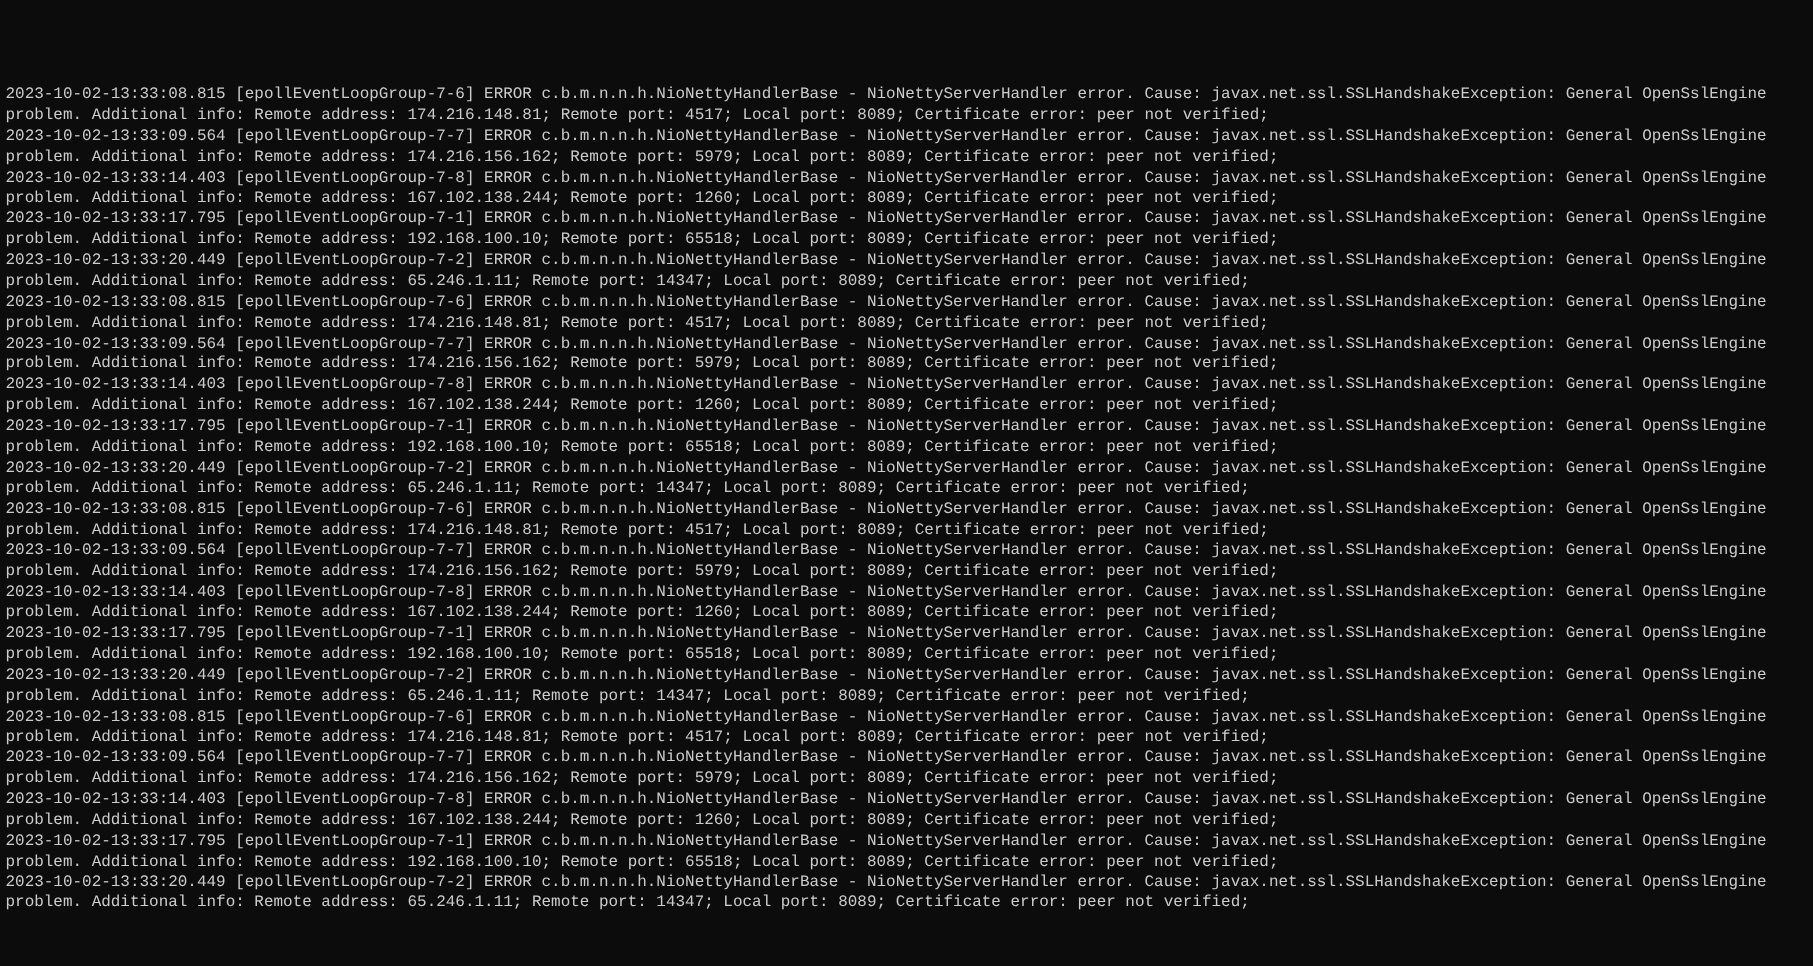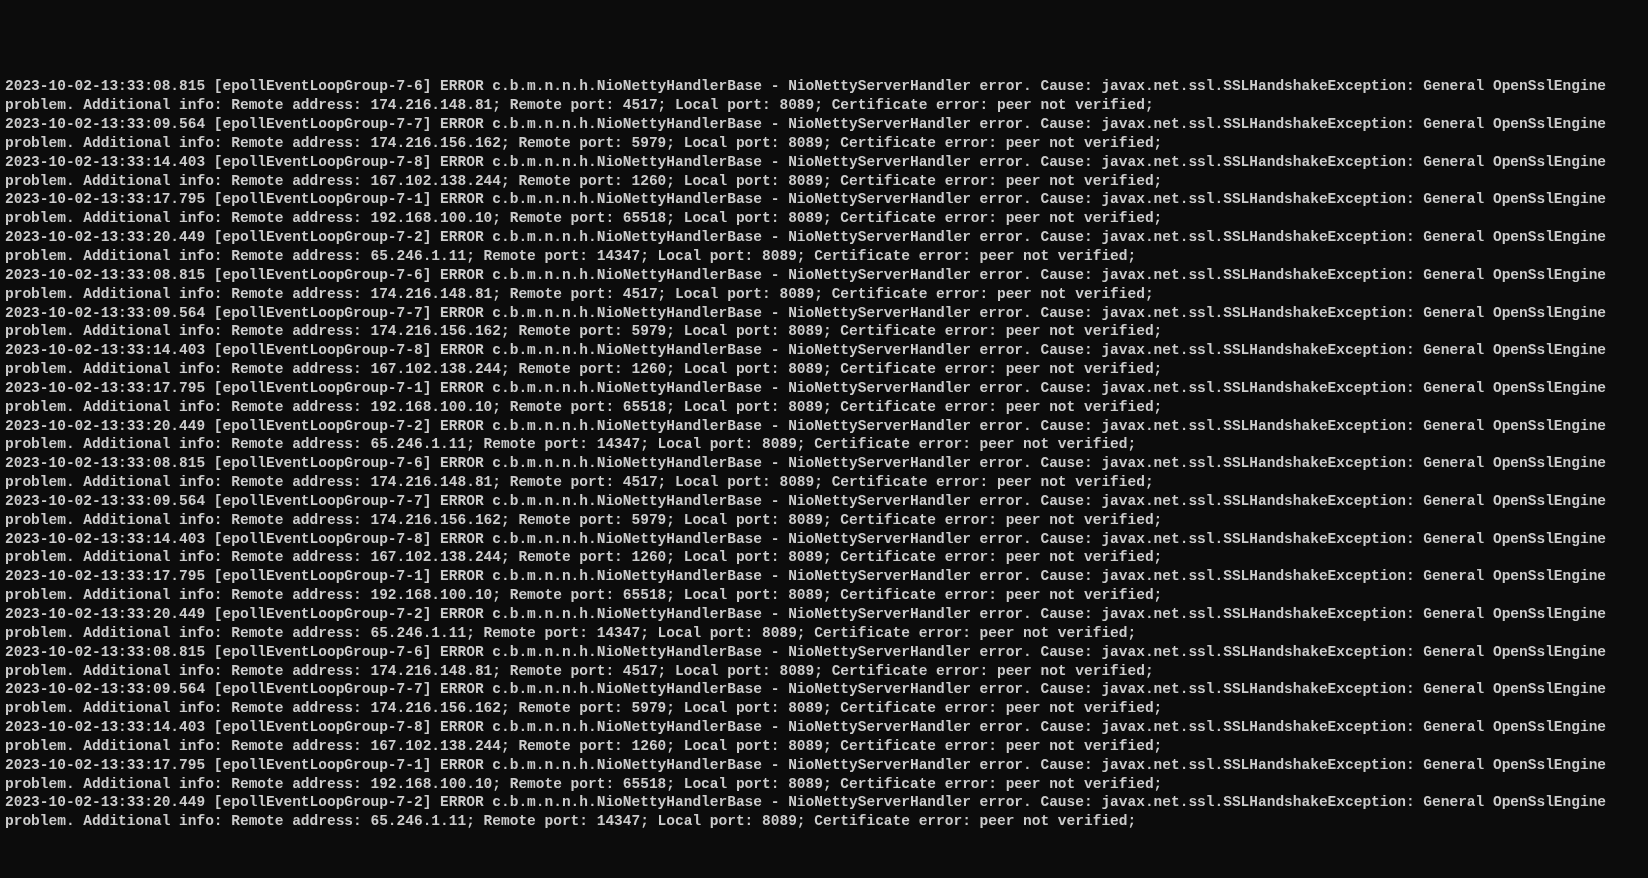--- a/index.html
+++ b/index.html
@@ -16,21 +16,20 @@
       white-space: pre-wrap;
       word-wrap: break-word;
       line-height: 1.3;
       overflow-x: hidden;
     }
     .log-output {
       width: 100%;
     }
     .log-line {
       display: block;
-      font-weight: bold;
     }
   </style>
 </head>
 <body>
 
 
 
 <div class="log-output" id="log-container"><span class="log-line">2023-10-02-13:33:08.815 [epollEventLoopGroup-7-6] ERROR c.b.m.n.n.h.NioNettyHandlerBase - NioNettyServerHandler error. Cause: javax.net.ssl.SSLHandshakeException: General OpenSslEngine problem. Additional info: Remote address: 174.216.148.81; Remote port: 4517; Local port: 8089; Certificate error: peer not verified;</span><span class="log-line">2023-10-02-13:33:09.564 [epollEventLoopGroup-7-7] ERROR c.b.m.n.n.h.NioNettyHandlerBase - NioNettyServerHandler error. Cause: javax.net.ssl.SSLHandshakeException: General OpenSslEngine problem. Additional info: Remote address: 174.216.156.162; Remote port: 5979; Local port: 8089; Certificate error: peer not verified;</span><span class="log-line">2023-10-02-13:33:14.403 [epollEventLoopGroup-7-8] ERROR c.b.m.n.n.h.NioNettyHandlerBase - NioNettyServerHandler error. Cause: javax.net.ssl.SSLHandshakeException: General OpenSslEngine problem. Additional info: Remote address: 167.102.138.244; Remote port: 1260; Local port: 8089; Certificate error: peer not verified;</span><span class="log-line">2023-10-02-13:33:17.795 [epollEventLoopGroup-7-1] ERROR c.b.m.n.n.h.NioNettyHandlerBase - NioNettyServerHandler error. Cause: javax.net.ssl.SSLHandshakeException: General OpenSslEngine problem. Additional info: Remote address: 192.168.100.10; Remote port: 65518; Local port: 8089; Certificate error: peer not verified;</span><span class="log-line">2023-10-02-13:33:20.449 [epollEventLoopGroup-7-2] ERROR c.b.m.n.n.h.NioNettyHandlerBase - NioNettyServerHandler error. Cause: javax.net.ssl.SSLHandshakeException: General OpenSslEngine problem. Additional info: Remote address: 65.246.1.11; Remote port: 14347; Local port: 8089; Certificate error: peer not verified;</span><span class="log-line">2023-10-02-13:33:08.815 [epollEventLoopGroup-7-6] ERROR c.b.m.n.n.h.NioNettyHandlerBase - NioNettyServerHandler error. Cause: javax.net.ssl.SSLHandshakeException: General OpenSslEngine problem. Additional info: Remote address: 174.216.148.81; Remote port: 4517; Local port: 8089; Certificate error: peer not verified;</span><span class="log-line">2023-10-02-13:33:09.564 [epollEventLoopGroup-7-7] ERROR c.b.m.n.n.h.NioNettyHandlerBase - NioNettyServerHandler error. Cause: javax.net.ssl.SSLHandshakeException: General OpenSslEngine problem. Additional info: Remote address: 174.216.156.162; Remote port: 5979; Local port: 8089; Certificate error: peer not verified;</span><span class="log-line">2023-10-02-13:33:14.403 [epollEventLoopGroup-7-8] ERROR c.b.m.n.n.h.NioNettyHandlerBase - NioNettyServerHandler error. Cause: javax.net.ssl.SSLHandshakeException: General OpenSslEngine problem. Additional info: Remote address: 167.102.138.244; Remote port: 1260; Local port: 8089; Certificate error: peer not verified;</span><span class="log-line">2023-10-02-13:33:17.795 [epollEventLoopGroup-7-1] ERROR c.b.m.n.n.h.NioNettyHandlerBase - NioNettyServerHandler error. Cause: javax.net.ssl.SSLHandshakeException: General OpenSslEngine problem. Additional info: Remote address: 192.168.100.10; Remote port: 65518; Local port: 8089; Certificate error: peer not verified;</span><span class="log-line">2023-10-02-13:33:20.449 [epollEventLoopGroup-7-2] ERROR c.b.m.n.n.h.NioNettyHandlerBase - NioNettyServerHandler error. Cause: javax.net.ssl.SSLHandshakeException: General OpenSslEngine problem. Additional info: Remote address: 65.246.1.11; Remote port: 14347; Local port: 8089; Certificate error: peer not verified;</span><span class="log-line">2023-10-02-13:33:08.815 [epollEventLoopGroup-7-6] ERROR c.b.m.n.n.h.NioNettyHandlerBase - NioNettyServerHandler error. Cause: javax.net.ssl.SSLHandshakeException: General OpenSslEngine problem. Additional info: Remote address: 174.216.148.81; Remote port: 4517; Local port: 8089; Certificate error: peer not verified;</span><span class="log-line">2023-10-02-13:33:09.564 [epollEventLoopGroup-7-7] ERROR c.b.m.n.n.h.NioNettyHandlerBase - NioNettyServerHandler error. Cause: javax.net.ssl.SSLHandshakeException: General OpenSslEngine problem. Additional info: Remote address: 174.216.156.162; Remote port: 5979; Local port: 8089; Certificate error: peer not verified;</span><span class="log-line">2023-10-02-13:33:14.403 [epollEventLoopGroup-7-8] ERROR c.b.m.n.n.h.NioNettyHandlerBase - NioNettyServerHandler error. Cause: javax.net.ssl.SSLHandshakeException: General OpenSslEngine problem. Additional info: Remote address: 167.102.138.244; Remote port: 1260; Local port: 8089; Certificate error: peer not verified;</span><span class="log-line">2023-10-02-13:33:17.795 [epollEventLoopGroup-7-1] ERROR c.b.m.n.n.h.NioNettyHandlerBase - NioNettyServerHandler error. Cause: javax.net.ssl.SSLHandshakeException: General OpenSslEngine problem. Additional info: Remote address: 192.168.100.10; Remote port: 65518; Local port: 8089; Certificate error: peer not verified;</span><span class="log-line">2023-10-02-13:33:20.449 [epollEventLoopGroup-7-2] ERROR c.b.m.n.n.h.NioNettyHandlerBase - NioNettyServerHandler error. Cause: javax.net.ssl.SSLHandshakeException: General OpenSslEngine problem. Additional info: Remote address: 65.246.1.11; Remote port: 14347; Local port: 8089; Certificate error: peer not verified;</span><span class="log-line">2023-10-02-13:33:08.815 [epollEventLoopGroup-7-6] ERROR c.b.m.n.n.h.NioNettyHandlerBase - NioNettyServerHandler error. Cause: javax.net.ssl.SSLHandshakeException: General OpenSslEngine problem. Additional info: Remote address: 174.216.148.81; Remote port: 4517; Local port: 8089; Certificate error: peer not verified;</span><span class="log-line">2023-10-02-13:33:09.564 [epollEventLoopGroup-7-7] ERROR c.b.m.n.n.h.NioNettyHandlerBase - NioNettyServerHandler error. Cause: javax.net.ssl.SSLHandshakeException: General OpenSslEngine problem. Additional info: Remote address: 174.216.156.162; Remote port: 5979; Local port: 8089; Certificate error: peer not verified;</span><span class="log-line">2023-10-02-13:33:14.403 [epollEventLoopGroup-7-8] ERROR c.b.m.n.n.h.NioNettyHandlerBase - NioNettyServerHandler error. Cause: javax.net.ssl.SSLHandshakeException: General OpenSslEngine problem. Additional info: Remote address: 167.102.138.244; Remote port: 1260; Local port: 8089; Certificate error: peer not verified;</span><span class="log-line">2023-10-02-13:33:17.795 [epollEventLoopGroup-7-1] ERROR c.b.m.n.n.h.NioNettyHandlerBase - NioNettyServerHandler error. Cause: javax.net.ssl.SSLHandshakeException: General OpenSslEngine problem. Additional info: Remote address: 192.168.100.10; Remote port: 65518; Local port: 8089; Certificate error: peer not verified;</span><span class="log-line">2023-10-02-13:33:20.449 [epollEventLoopGroup-7-2] ERROR c.b.m.n.n.h.NioNettyHandlerBase - NioNettyServerHandler error. Cause: javax.net.ssl.SSLHandshakeException: General OpenSslEngine problem. Additional info: Remote address: 65.246.1.11; Remote port: 14347; Local port: 8089; Certificate error: peer not verified;</span></div>
 
 

